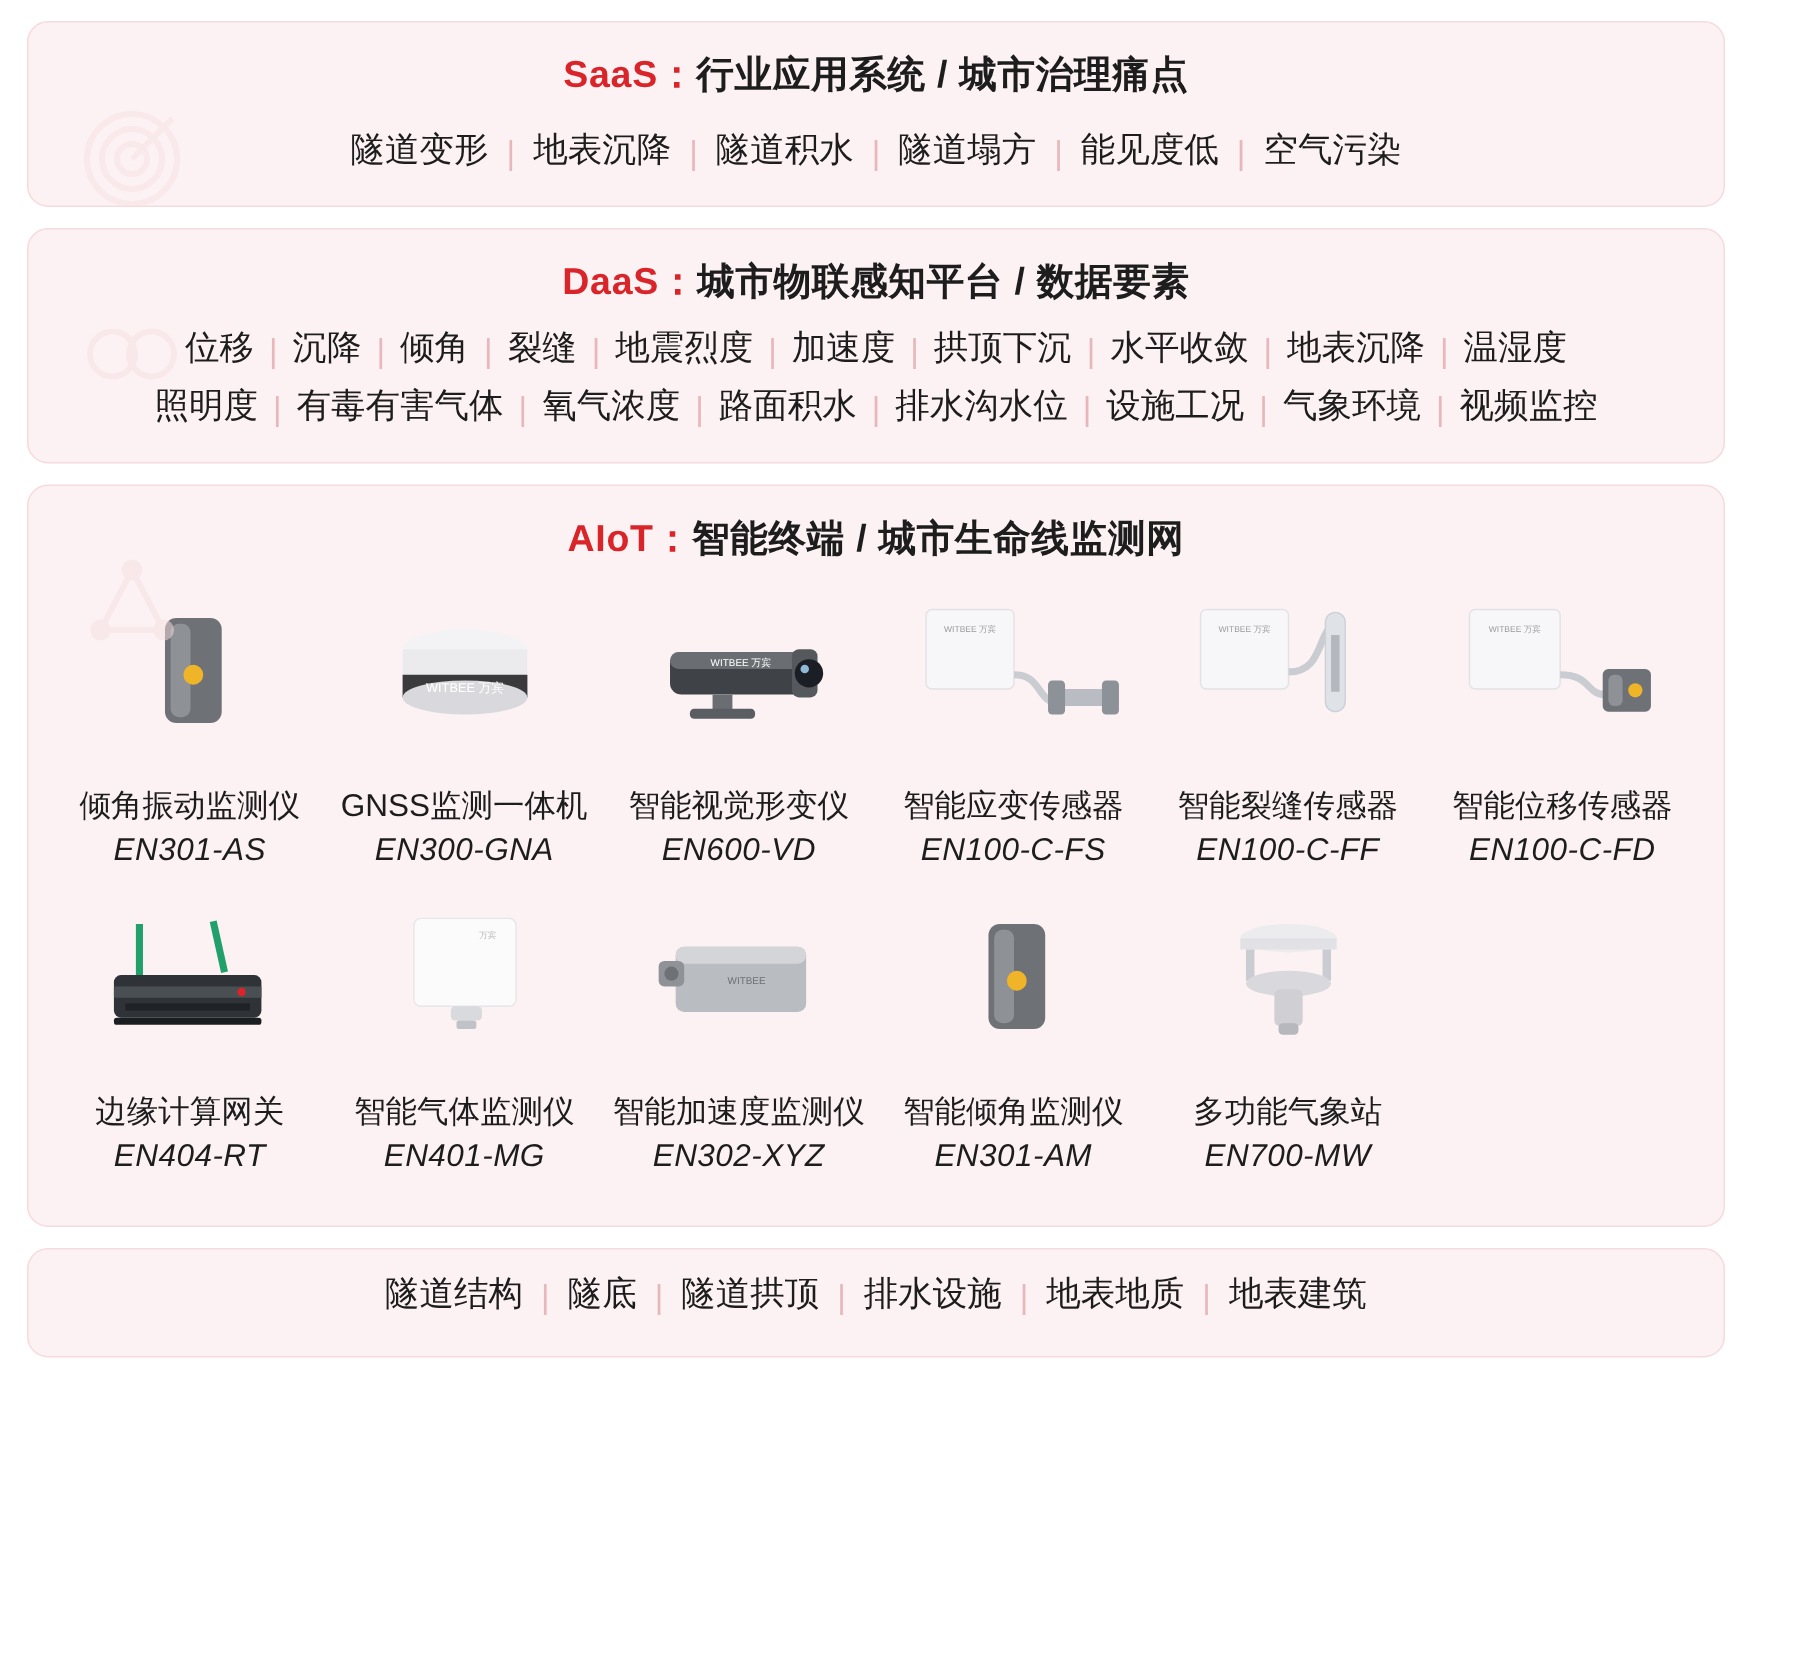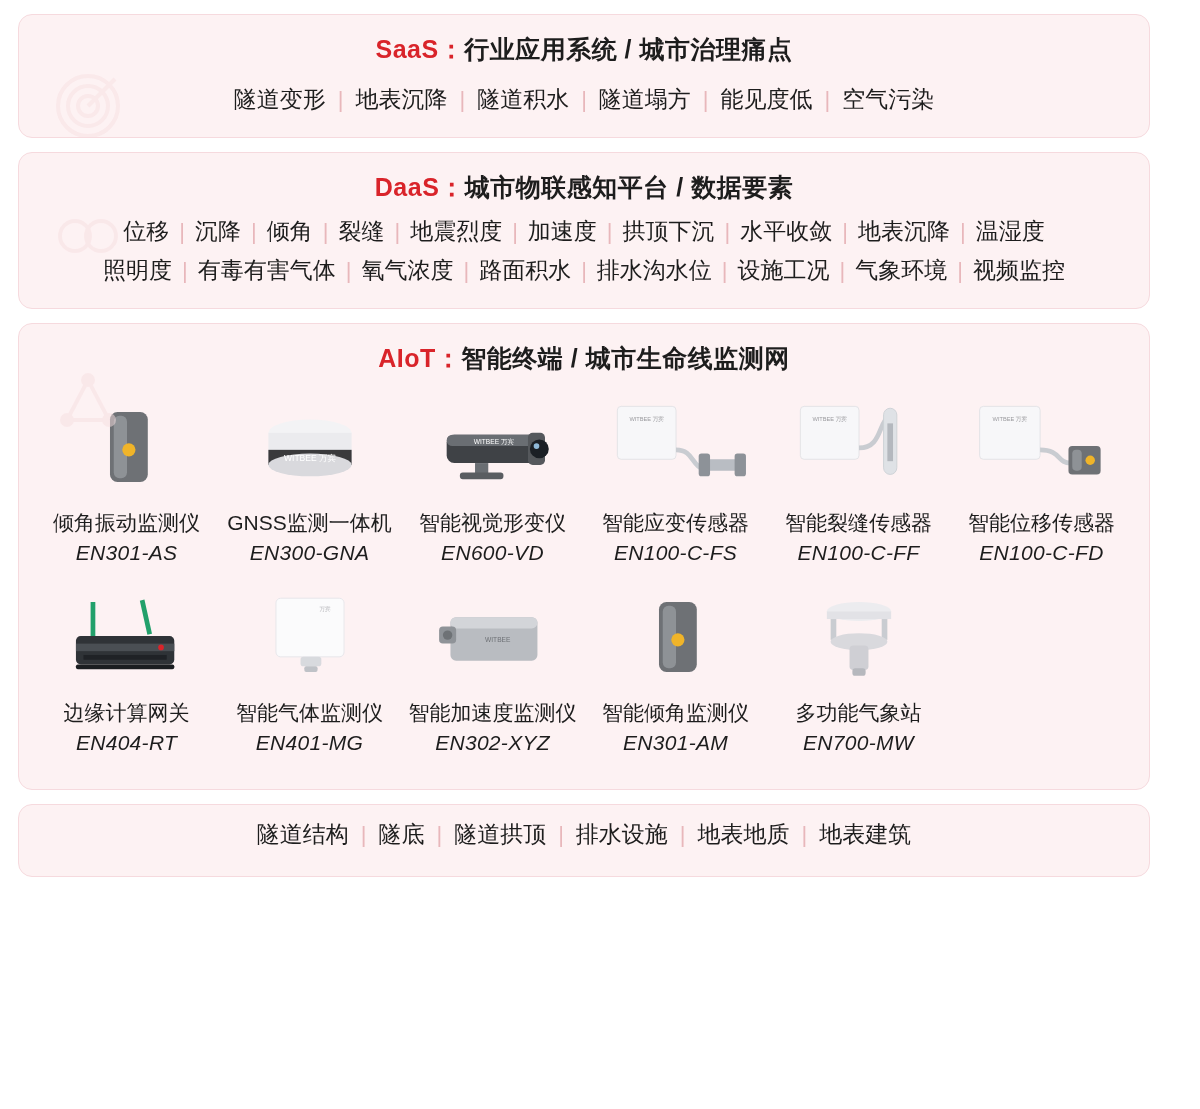--- a/index.html
+++ b/index.html
@@ -35,21 +35,21 @@
     padding: 18px 0 8px 0;
     letter-spacing: 0.5px;
   }
   .panel-title .t-black {
     color: #1d1d1d;
   }
   .row-line {
     display: flex;
     flex-wrap: wrap;
     justify-content: center;
-    align-items: center;
+    align-items: flex-end;
     font-size: 23px;
     color: #1d1d1d;
     padding: 6px 10px;
   }
   .row-line .item {
     padding: 0 12px;
     white-space: nowrap;
   }
   .row-line .sep {
     color: #e8b7bb;
@@ -87,21 +87,21 @@
   }
   .device .art {
     height: 104px;
     display: flex;
     align-items: flex-end;
     justify-content: center;
   }
   .device .name {
     font-size: 21px;
     color: #1d1d1d;
-    margin-top: 10px;
+    margin-top: 24px;
     white-space: nowrap;
   }
   .device .model {
     font-size: 21px;
     color: #1d1d1d;
     margin-top: 4px;
     letter-spacing: 0.3px;
     font-style: italic;
   }
   .panel.tunnel .panel-title { color:#d9242a; padding-top: 20px;}

